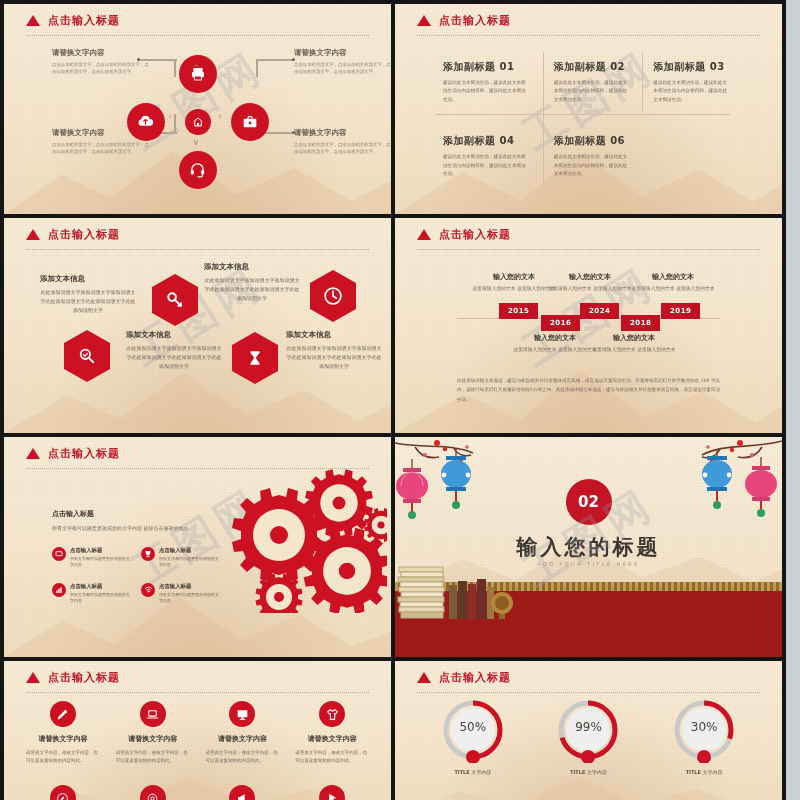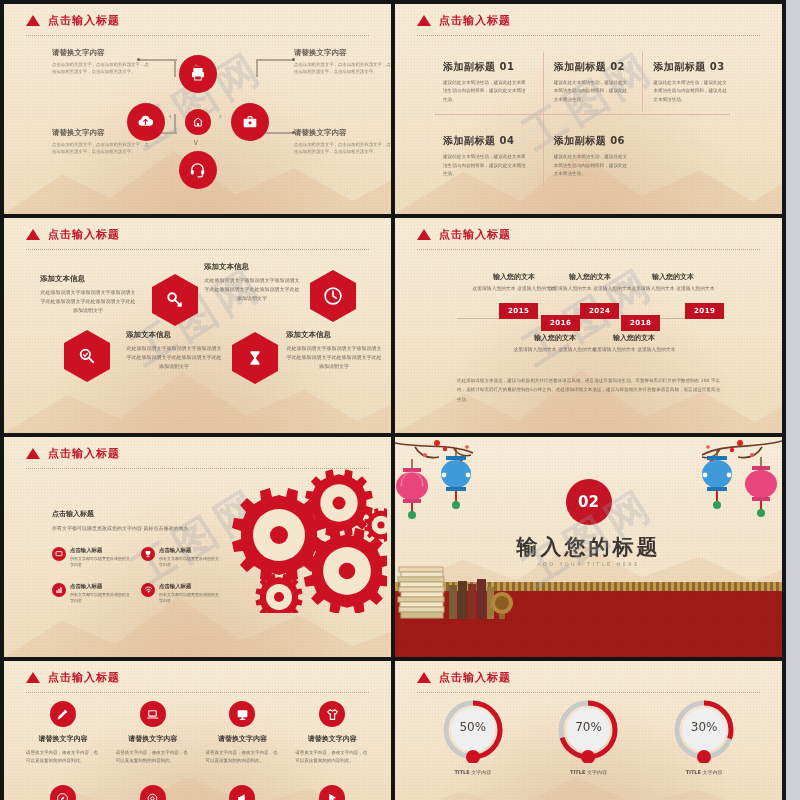--- a/index.html
+++ b/index.html
@@ -345,21 +345,21 @@
       </div>
       <div class="tl-txt" style="left:235px;top:54px;">
         <h4>输入您的文本</h4>
         <p>这里请输入您的文本 这里输入您的文本</p>
       </div>
 
       <div class="yr" style="left:104px;top:85px;text-align:right;">2015</div>
       <div class="yr" style="left:146px;top:97px;">2016</div>
       <div class="yr" style="left:185px;top:85px;">2024</div>
       <div class="yr" style="left:226px;top:97px;">2018</div>
-      <div class="yr" style="left:266px;top:85px;margin-left:24px;">2019</div>
+      <div class="yr" style="left:266px;top:85px;">2019</div>
 
       <div class="tl-txt" style="left:117px;top:115px;">
         <h4>输入您的文本</h4>
         <p>这里请输入您的文本 这里输入您的文本</p>
       </div>
       <div class="tl-txt" style="left:196px;top:115px;">
         <h4>输入您的文本</h4>
         <p>这里请输入您的文本 这里输入您的文本</p>
       </div>
 
@@ -699,21 +699,21 @@
           <div class="lab"><b>TITLE</b> <span>文字内容</span></div>
         </div>
 
         <div class="gauge">
           <svg width="66" height="66" viewBox="0 0 66 66">
             <circle cx="33" cy="33" r="27" fill="none" stroke="#c9c9c9" stroke-width="5"></circle>
             <circle cx="33" cy="33" r="27" fill="none" stroke="#cc1122" stroke-width="5" stroke-dasharray="119 51" transform="rotate(-90 33 33)" stroke-linecap="butt"></circle>
             <circle cx="33" cy="33" r="22" fill="#efefef"></circle>
             <circle cx="33" cy="60" r="7" fill="#cc1122"></circle>
           </svg>
-          <div class="val">70%</div>
+          <div class="val">99%</div>
           <div class="lab"><b>TITLE</b> <span>文字内容</span></div>
         </div>
 
         <div class="gauge">
           <svg width="66" height="66" viewBox="0 0 66 66">
             <circle cx="33" cy="33" r="27" fill="none" stroke="#c9c9c9" stroke-width="5"></circle>
             <circle cx="33" cy="33" r="27" fill="none" stroke="#cc1122" stroke-width="5" stroke-dasharray="51 119" transform="rotate(-90 33 33)" stroke-linecap="butt"></circle>
             <circle cx="33" cy="33" r="22" fill="#efefef"></circle>
             <circle cx="33" cy="60" r="7" fill="#cc1122"></circle>
           </svg>

